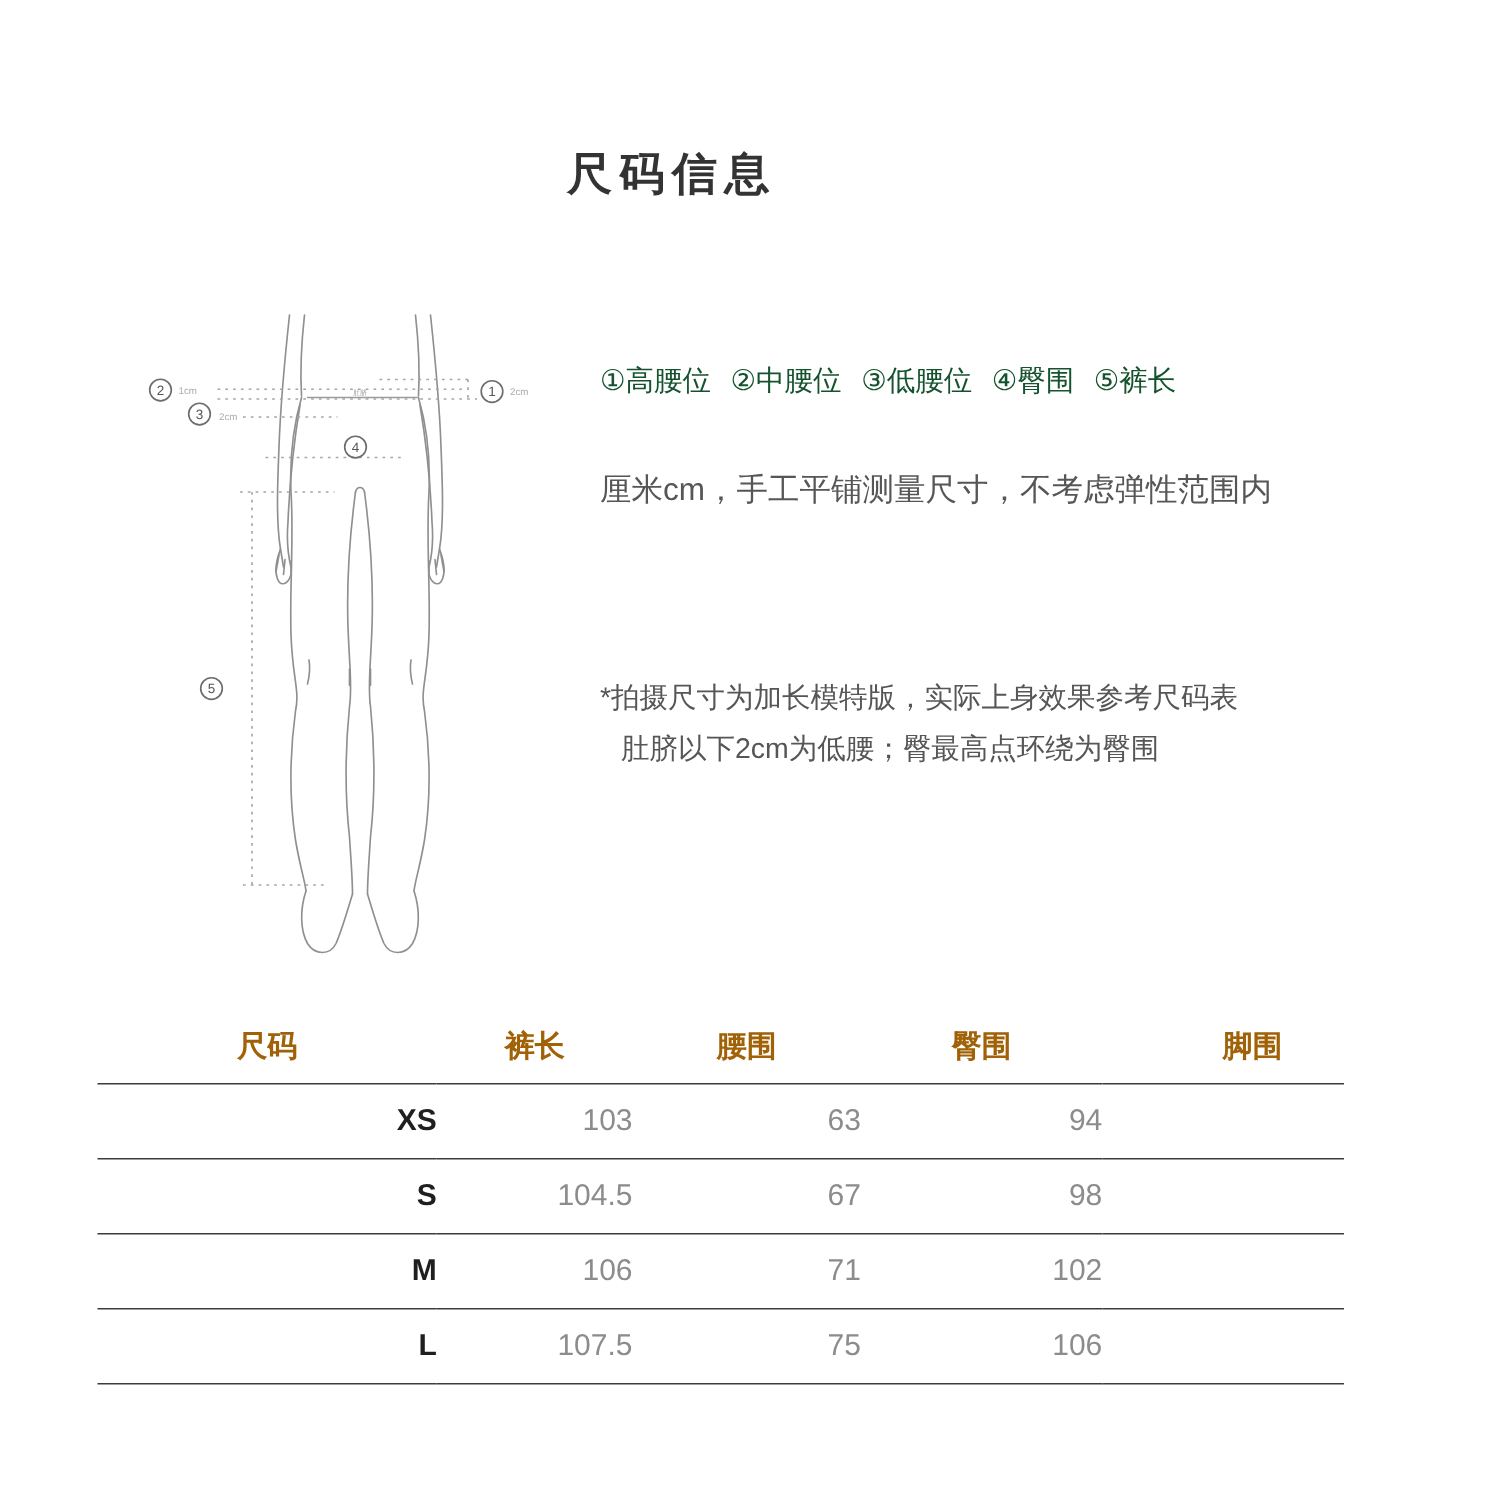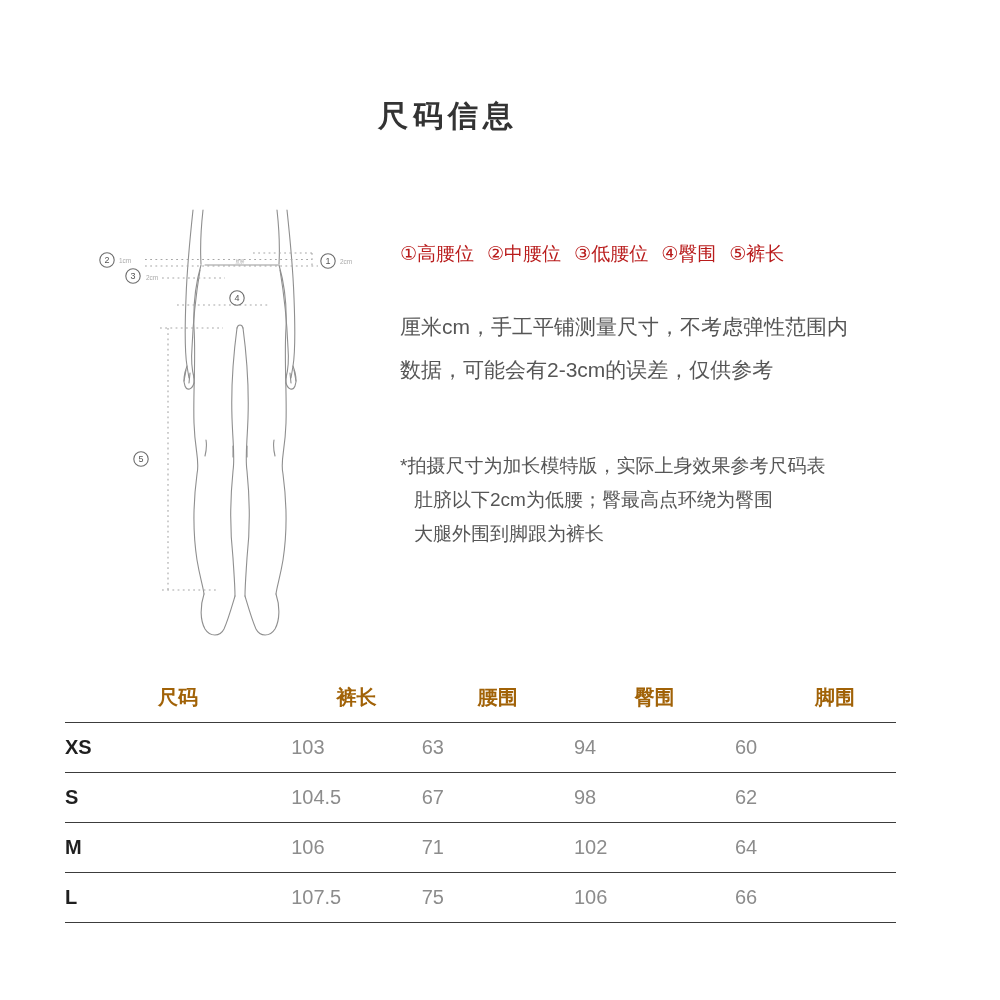--- a/index.html
+++ b/index.html
@@ -13,39 +13,39 @@
   }
   
   .diagram{position:absolute;left:90px;top:208px;width:300px;height:444px;}
   .sketch{stroke:#8f8f8f;fill:none;stroke-width:1.1;stroke-linecap:round;stroke-linejoin:round;}
   .dots{stroke:#a6a6a6;fill:none;stroke-width:1.1;stroke-dasharray:1.8 3.4;}
   .marker-circle{stroke:#6d6d6d;fill:none;stroke-width:1.1;}
   .marker-num{font-size:9px;fill:#555;text-anchor:middle;font-family:"Liberation Sans",sans-serif;}
   .cm-label{font-size:6.5px;fill:#aaa;font-family:"Liberation Sans",sans-serif;}
   .waist-tag{font-size:4.5px;fill:#999;text-anchor:middle;font-family:"Liberation Sans",sans-serif;}
   
-  .legend-line{position:absolute;left:400px;top:241px;font-size:19px;color:#b91c1c;white-space:nowrap;}
+  .legend-line{position:absolute;left:400px;top:241px;font-size:19px;color:#14532d;white-space:nowrap;}
   .legend-line span{margin-right:13px;}
   .unit-block{position:absolute;left:400px;top:305px;font-size:21px;color:#565656;line-height:43px;white-space:nowrap;}
   .notes-block{position:absolute;left:400px;top:449px;font-size:19px;color:#565656;line-height:34px;white-space:nowrap;}
   .notes-block .indent{padding-left:14px;}
   
   .size-table{
     position:absolute;left:65px;top:672px;width:870px;
     border-collapse:collapse;table-layout:fixed;
   }
   .size-table col.c1{width:26%;} .size-table col.c2{width:15%;}
   .size-table col.c3{width:17.5%;} .size-table col.c4{width:18.5%;}
   .size-table col.c5{width:23%;}
   .size-table th{
     height:50px;font-size:20px;font-weight:600;color:#a16207;
     text-align:center;vertical-align:middle;border-bottom:1px solid #3c3c3c;padding:0;
   }
   .size-table td{
-    height:49px;font-size:20px;color:#8c8c8c;text-align:left;vertical-align:middle;
+    height:49px;font-size:20px;color:#8c8c8c;text-align:right;vertical-align:middle;
     border-bottom:1px solid #3c3c3c;padding:0;
   }
   .size-table td.size-cell{color:#1f1f1f;font-weight:600;}
 </style>
 </head>
 <body>
 
 <div class="page">
 
   <div class="page-title">尺码信息</div>
@@ -121,27 +121,25 @@
 
     <text class="waist-tag" x="150" y="55">肚脐</text>
   </svg>
 
   <div class="legend-line">
     <span>①高腰位</span><span>②中腰位</span><span>③低腰位</span><span>④臀围</span><span>⑤裤长</span>
   </div>
 
   <div class="unit-block">
     <div>厘米cm，手工平铺测量尺寸，不考虑弹性范围内</div>
-    <div>数据，可能会有2-3cm的误差，仅供参考</div>
   </div>
 
   <div class="notes-block">
     <div>*拍摄尺寸为加长模特版，实际上身效果参考尺码表</div>
     <div class="indent">肚脐以下2cm为低腰；臀最高点环绕为臀围</div>
-    <div class="indent">大腿外围到脚跟为裤长</div>
   </div>
 
   <table class="size-table">
     <colgroup>
         <col class="c1">
         <col class="c2">
         <col class="c3">
         <col class="c4">
         <col class="c5">
       </colgroup>

